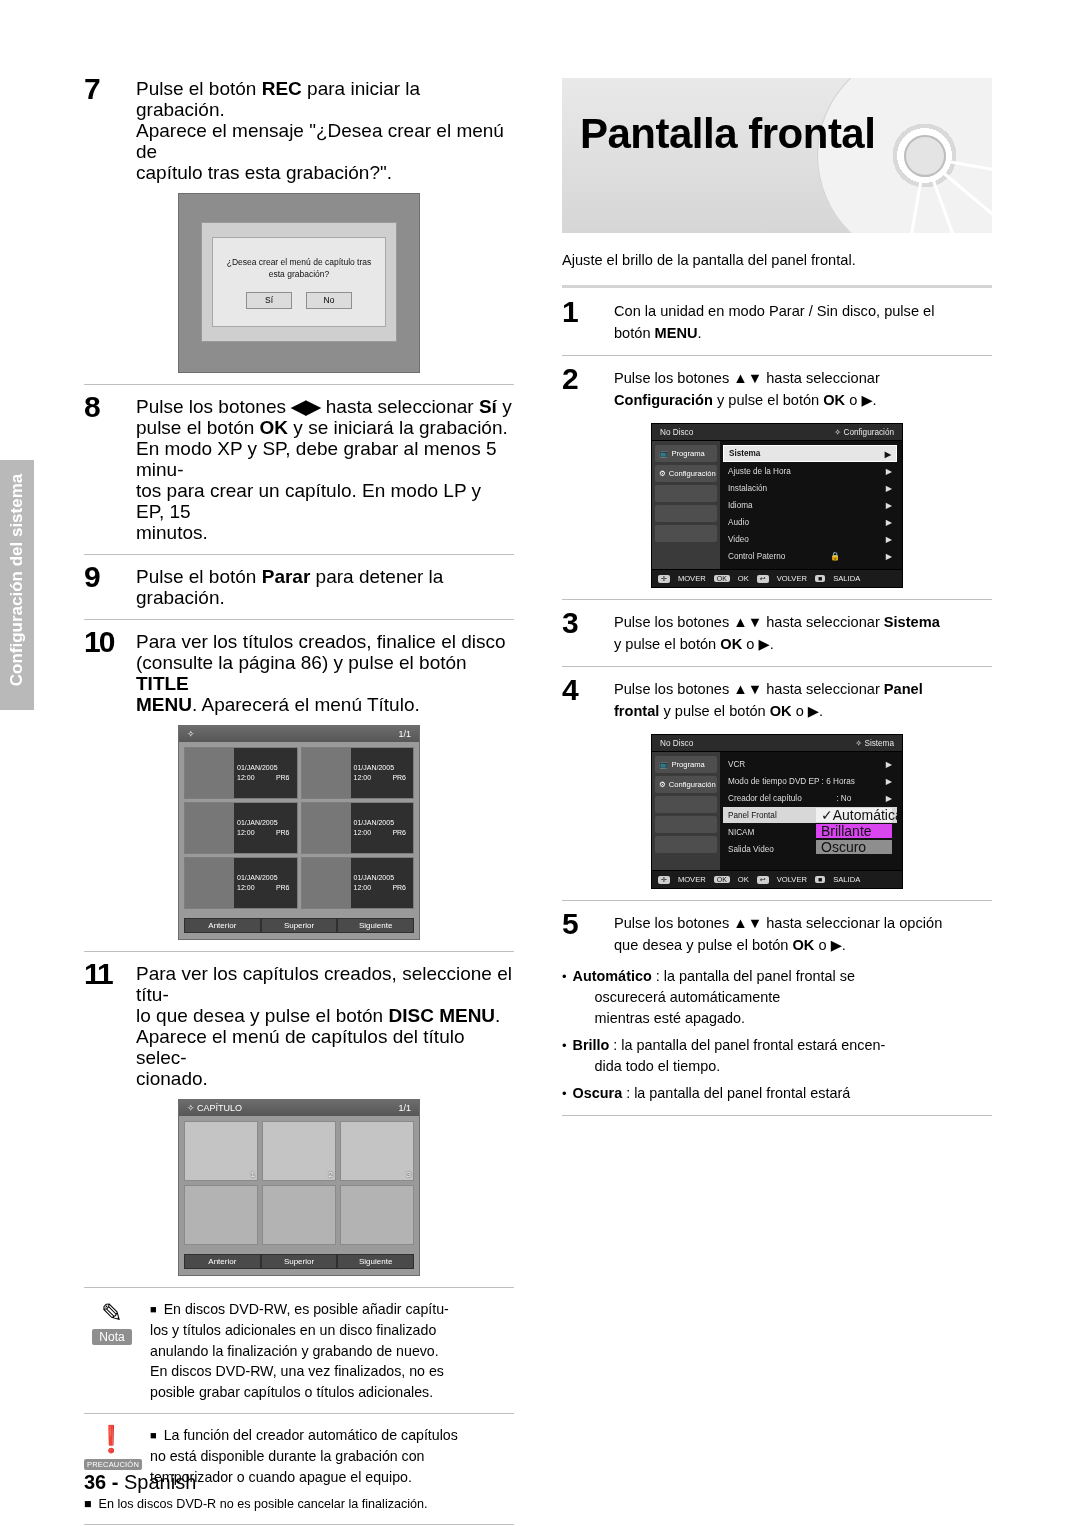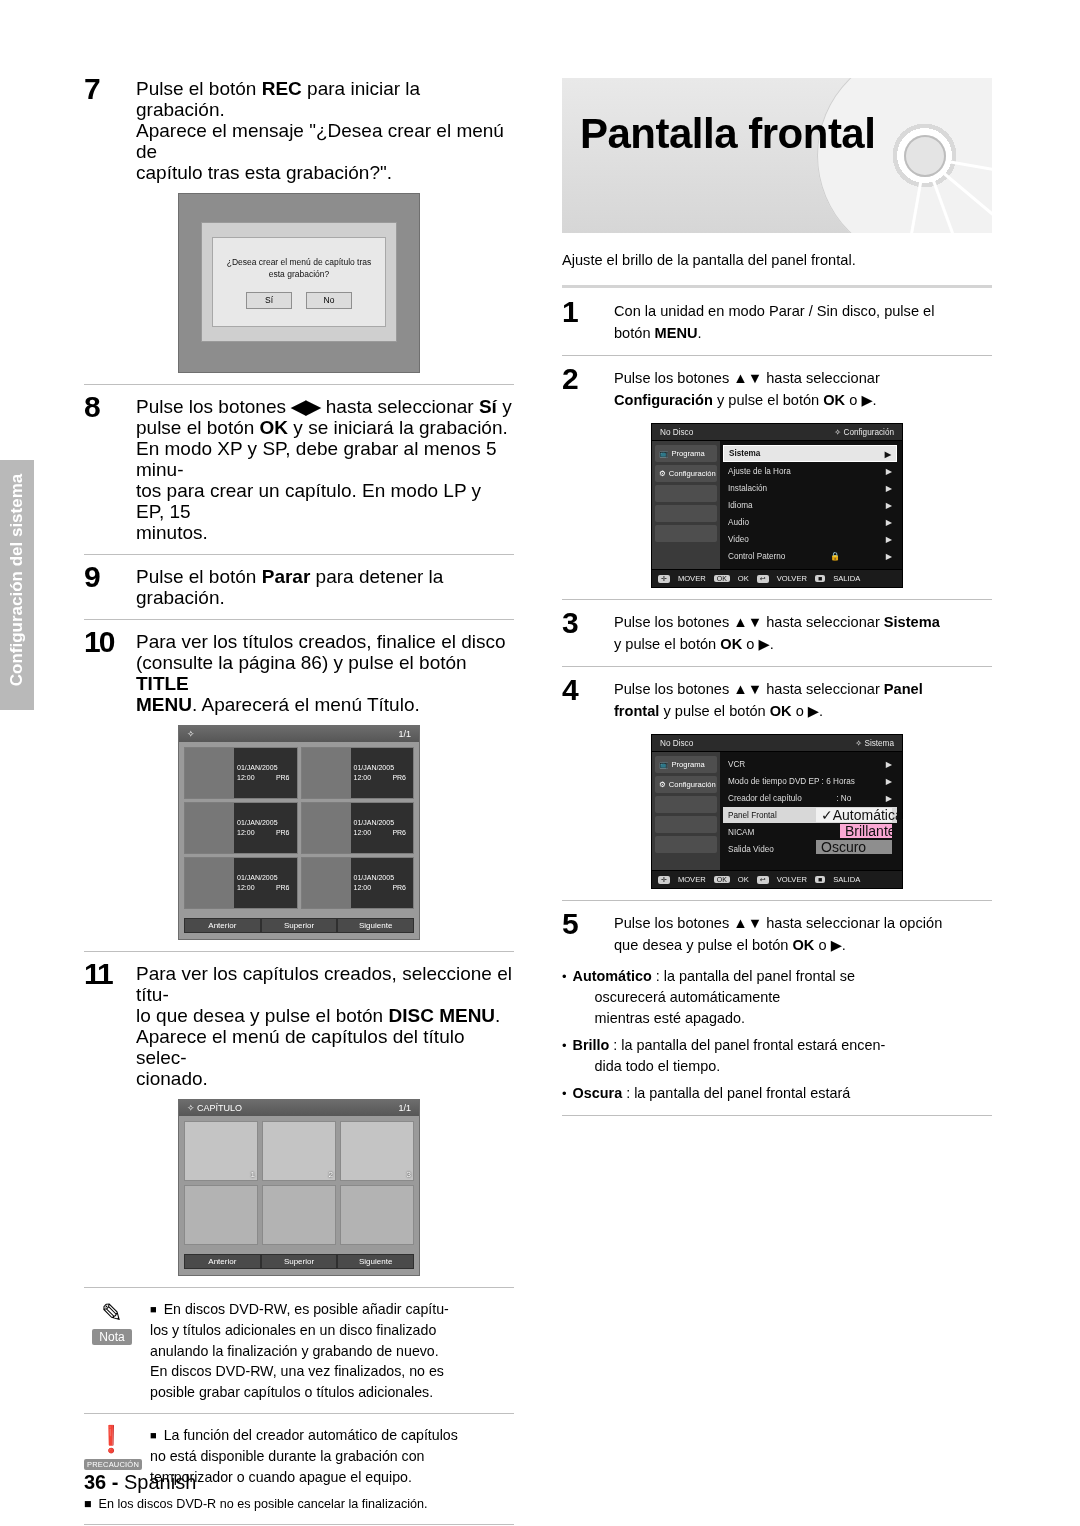--- a/index.html
+++ b/index.html
@@ -142,21 +142,21 @@
     gap:8px;padding:0 6px;font-size:7.6px;color:#eee;
   }
   .osd .ofoot .k{background:#cfcfcf;color:#111;padding:0 3px;border-radius:2px;font-size:7px;}
   .optbox{
     position:absolute;right:10px;width:76px;
   }
   .optbox .o{
     height:14px;font-size:14px;display:flex;align-items:center;padding-left:5px;margin-bottom:2px;
     color:#111;
   }
-  .o.grey{background:#f9a8d4;margin-left:24px;}
+  .o.grey{background:#d946ef;}
   .o.dark{background:#8e8e8e;}
   .o.white{background:#f1f1f1;}
 
   
   .notebox{display:flex;gap:10px;margin-top:6px;}
   .noteicon{width:56px;flex:0 0 56px;text-align:center;}
   .noteicon .glyph{font-size:26px;line-height:28px;}
   .noteicon .cap{
     display:inline-block;background:#8f8f8f;color:#fff;font-size:12px;padding:1px 7px;
     border-radius:2px;margin-top:2px;

